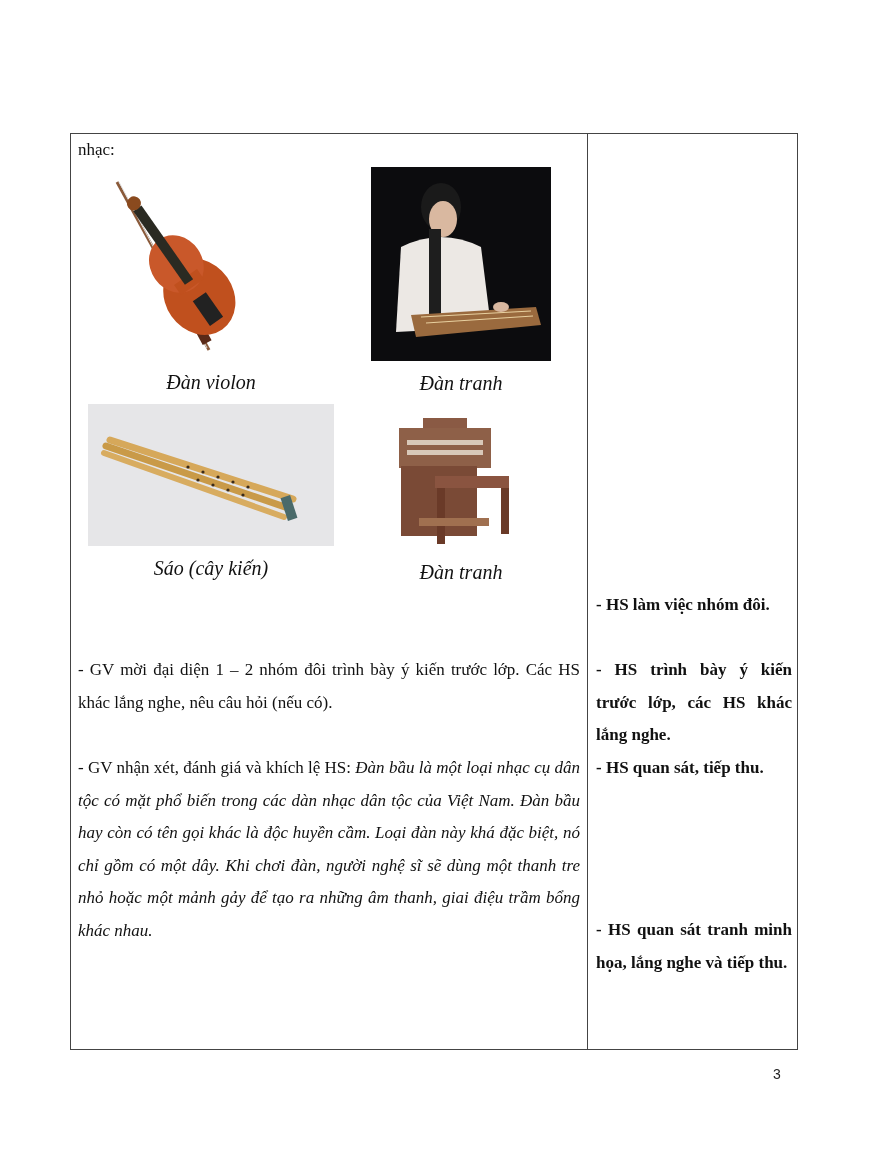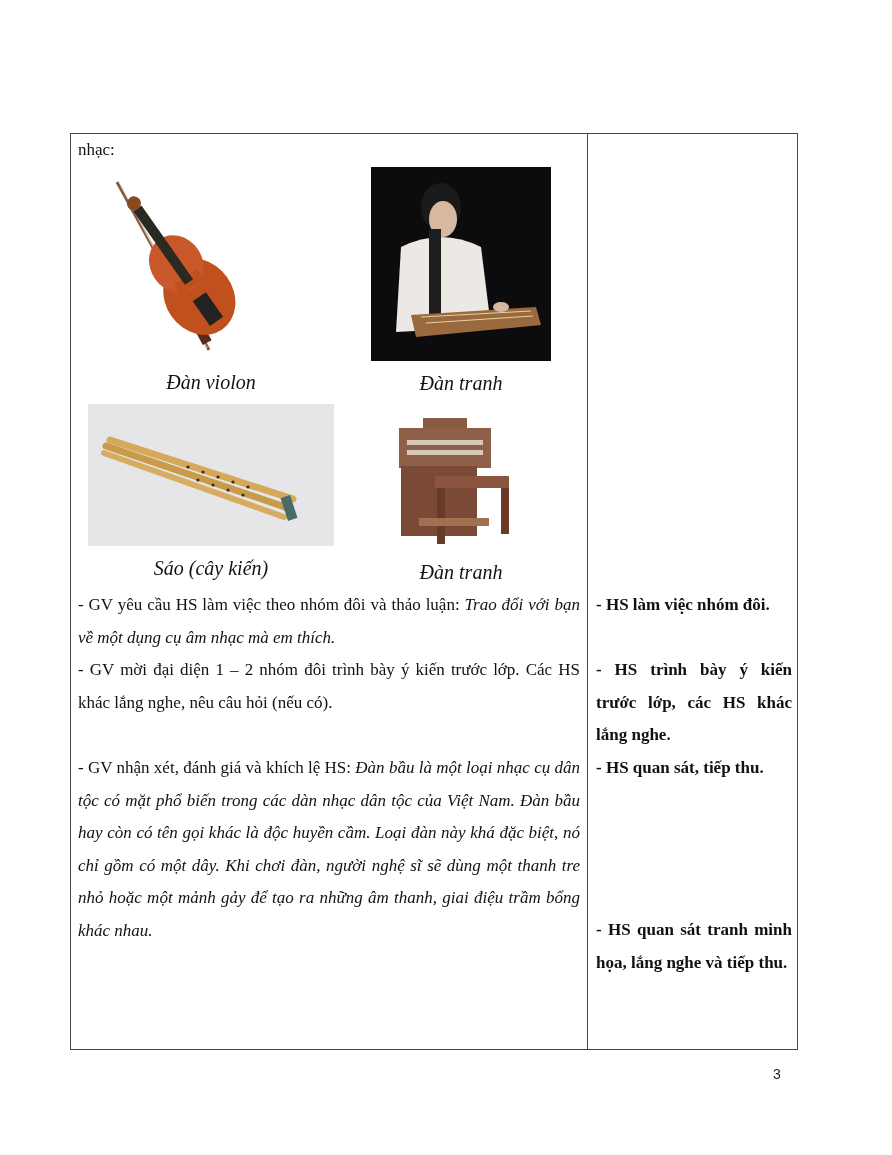--- a/index.html
+++ b/index.html
@@ -87,21 +87,20 @@
         <rect x="28" y="44" width="76" height="5" fill="#d8c8b8"></rect>
         <rect x="22" y="60" width="76" height="70" fill="#7a4a36"></rect>
         <rect x="56" y="70" width="74" height="12" fill="#8a5440"></rect>
         <rect x="58" y="82" width="8" height="56" fill="#6a3a28"></rect>
         <rect x="122" y="82" width="8" height="46" fill="#6a3a28"></rect>
         <rect x="40" y="112" width="70" height="8" fill="#a07050"></rect>
       </svg>
     </div>
     <div class="caption" style="left:320px;top:427px;width:140px;">Đàn tranh</div>
 
-    <div class="txt left-txt" style="top:455px;"><span>- GV yêu cầu HS làm việc theo nhóm đôi và thảo luận: </span><span class="it">Trao đổi với bạn về một dụng cụ âm nhạc mà em thích.</span></div>
 
     <div class="txt left-txt" style="top:520px;">- GV mời đại diện 1 – 2 nhóm đôi trình bày ý kiến trước lớp. Các HS khác lắng nghe, nêu câu hỏi (nếu có).</div>
 
     <div class="txt left-txt" style="top:618px;"><span>- GV nhận xét, đánh giá và khích lệ HS: </span><span class="it">Đàn bầu là một loại nhạc cụ dân tộc có mặt phổ biến trong các dàn nhạc dân tộc của Việt Nam. Đàn bầu hay còn có tên gọi khác là độc huyền cầm. Loại đàn này khá đặc biệt, nó chỉ gồm có một dây. Khi chơi đàn, người nghệ sĩ sẽ dùng một thanh tre nhỏ hoặc một mảnh gảy để tạo ra những âm thanh, giai điệu trầm bổng khác nhau.</span></div>
 
 
   </div>
 
   <div class="col-divider"></div>
 

